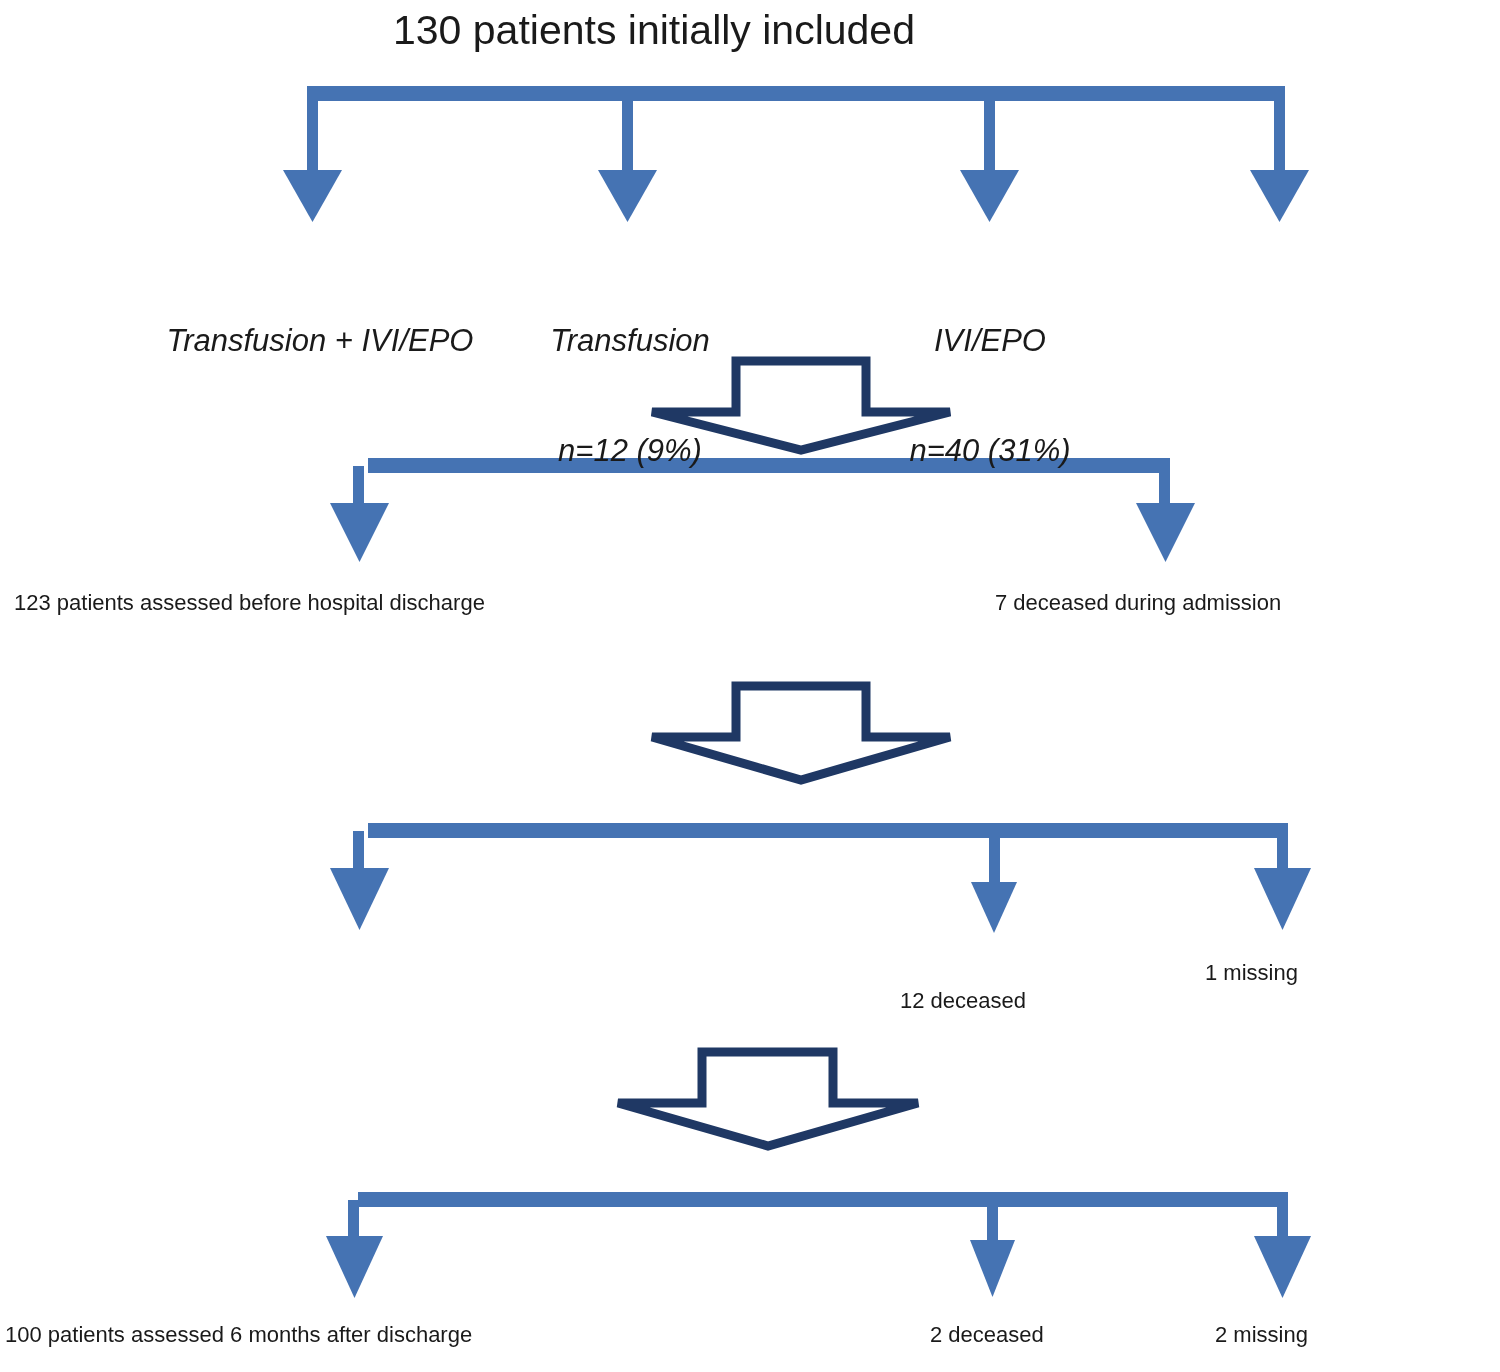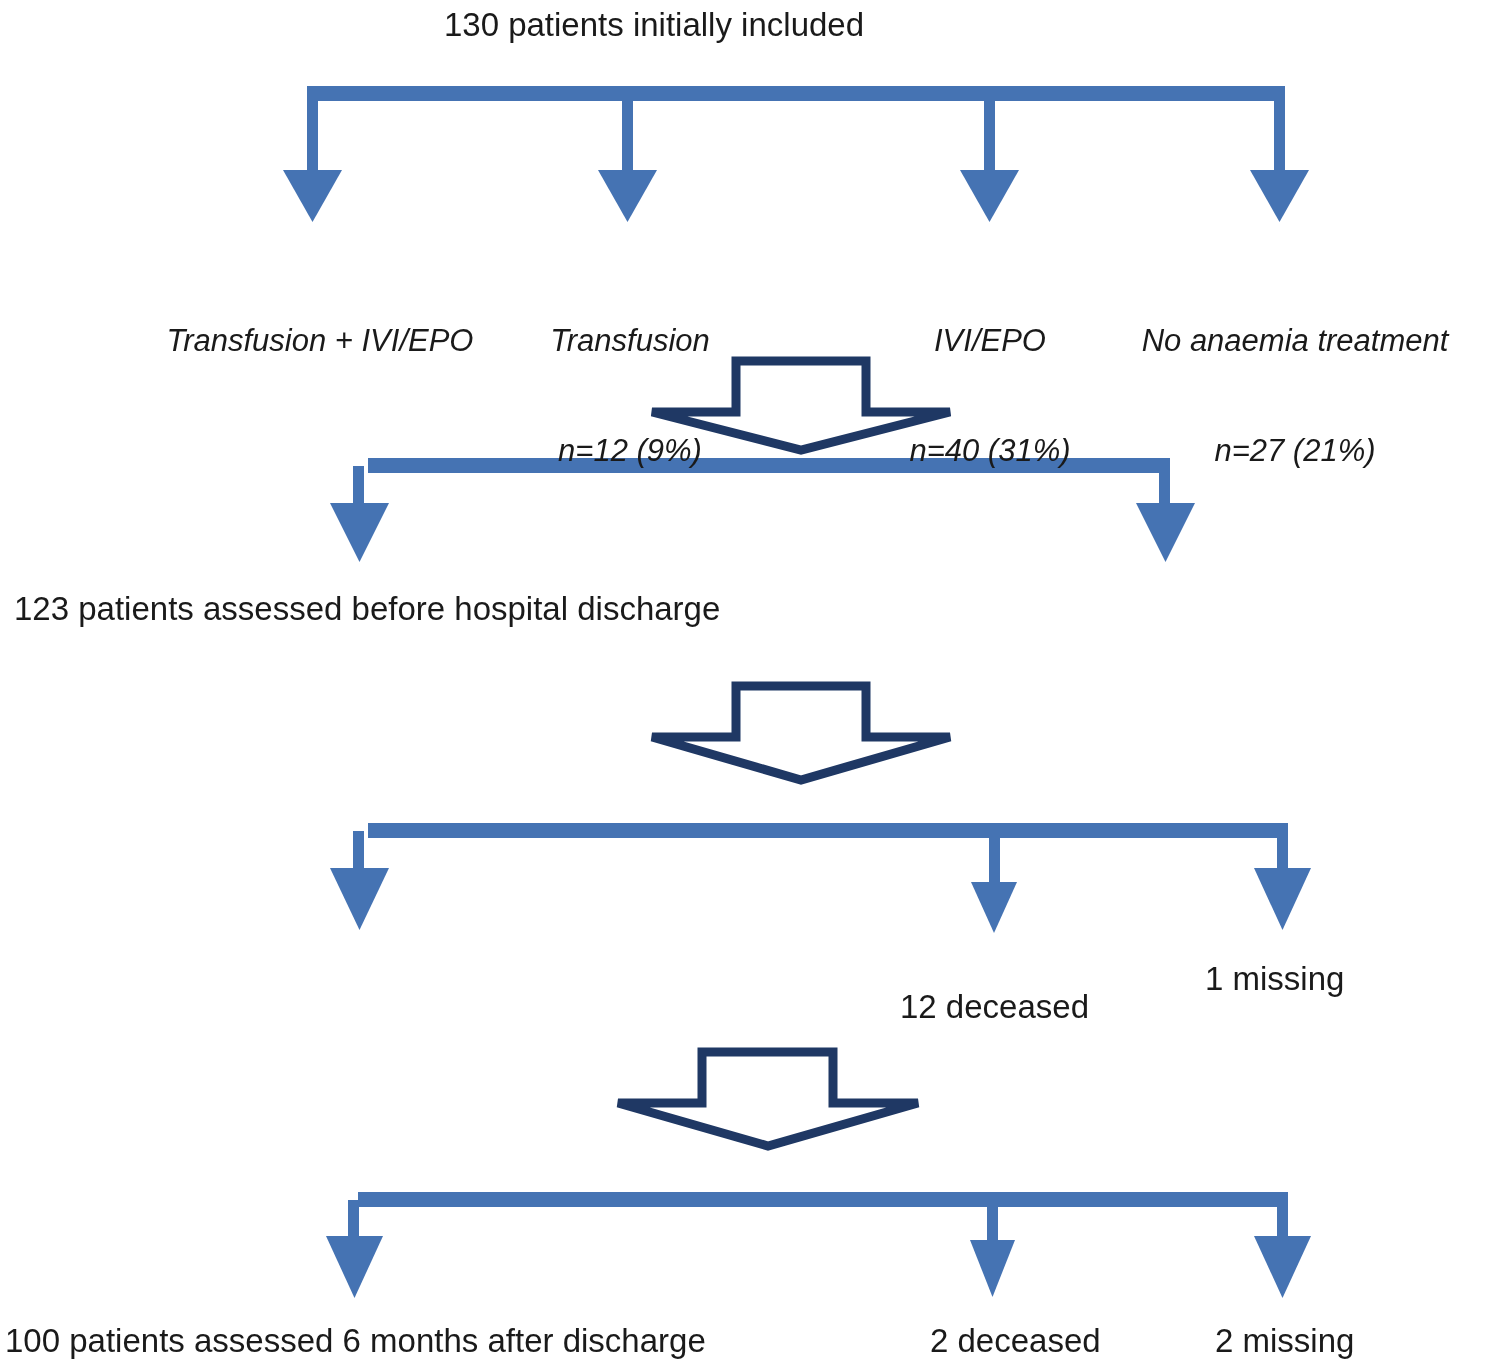--- a/index.html
+++ b/index.html
@@ -26,33 +26,33 @@
     height: 1372px;
   }
   .txt {
     position: absolute;
     white-space: pre;
     line-height: 1.18;
     color: #1a1a1a;
     font-family: "Liberation Sans", sans-serif;
   }
   .title-text {
-    font-size: 33px;
+    font-size: 41px;
     text-align: center;
     width: 1308px;
     left: 0;
     top: 6px;
   }
   .branch-label {
     font-size: 31px;
     text-align: center;
     font-style: italic;
   }
   .stage-text {
-    font-size: 33px;
+    font-size: 22px;
   }
   .b1 { left: 20px;   top: 250px; width: 600px; }
   .b2 { left: 400px;  top: 250px; width: 460px; }
   .b3 { left: 790px;  top: 250px; width: 400px; }
   .b4 { left: 1090px; top: 250px; width: 410px; }
 
   .s2a { left: 14px;  top: 590px; }
   .s2b { left: 995px; top: 590px; }
 
   .s3a { left: 5px;   top: 960px; }
@@ -164,26 +164,23 @@
   <div class="txt branch-label b2">
     <div>Transfusion</div>
     <div>n=12 (9%)</div>
   </div>
 
   <div class="txt branch-label b3">
     <div>IVI/EPO</div>
     <div>n=40 (31%)</div>
   </div>
 
-  <div class="txt branch-label b4">
-    <div>No anaemia treatment</div>
-    <div>n=27 (21%)</div>
-  </div>
 
   <div class="txt stage-text s2a">123 patients assessed before hospital discharge</div>
+  <div class="txt stage-text s2b">7 deceased during admission</div>
 
   <div class="txt stage-text s3b">12 deceased</div>
   <div class="txt stage-text s3c">1 missing</div>
 
   <div class="txt stage-text s4a">100 patients assessed 6 months after discharge</div>
   <div class="txt stage-text s4b">2 deceased</div>
   <div class="txt stage-text s4c">2 missing</div>
 
 </div>
 

